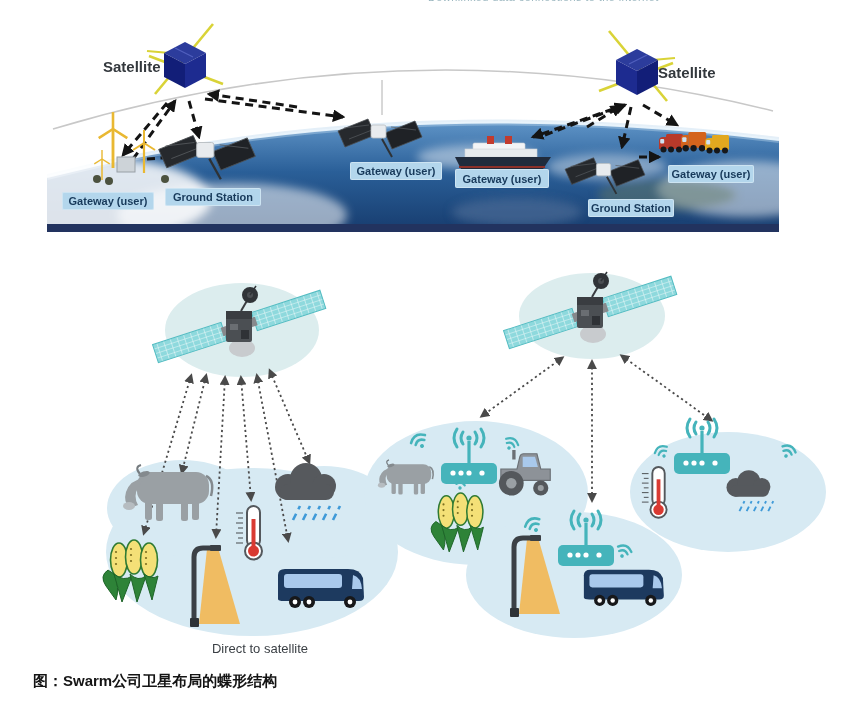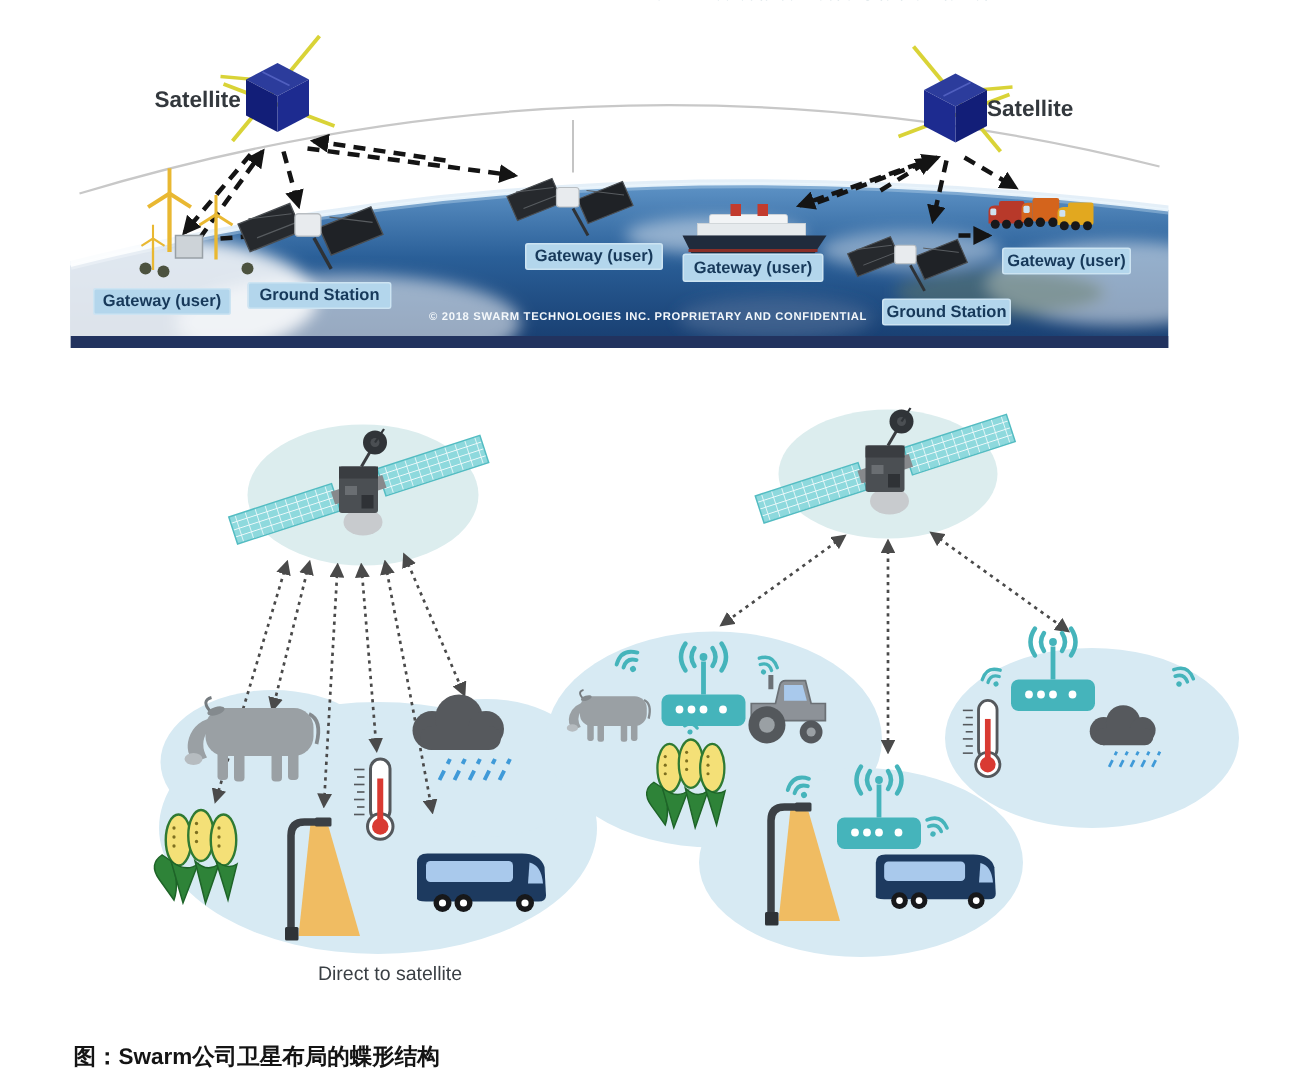--- a/index.html
+++ b/index.html
@@ -16,21 +16,21 @@
     display:flex;align-items:center;justify-content:center;white-space:nowrap;border-radius:2px;
     box-shadow:0 0 0 1px rgba(255,255,255,.35) inset;}
   .copyr{position:absolute;left:239px;top:199px;width:346px;font-size:7.5px;font-weight:700;
     color:#f4f8fb;letter-spacing:.45px;white-space:nowrap;}
   
   .fig2{position:absolute;left:0;top:250px;width:864px;height:420px;padding-left:24px;}
   .cap{position:absolute;font-size:13px;color:#3a3f44;text-align:center;width:200px;}
   .cap-left{left:160px;top:391px;}
   .cap-right{left:490px;top:391px;}
   
-  .cncap{position:absolute;left:33px;top:695px;font-size:15px;font-weight:700;color:#141414;white-space:nowrap;margin-left:16px;}
+  .cncap{position:absolute;left:33px;top:672px;font-size:15px;font-weight:700;color:#141414;white-space:nowrap;}
 </style>
 </head>
 <body>
 
 <div class="page">
 
   <div class="top-frag">
     <span>Downlinked data connections to the internet</span>
   </div>
 
@@ -149,21 +149,20 @@
     </svg>
 
     <div class="satlbl" style="left:56px;top:51px;">Satellite</div>
     <div class="satlbl" style="left:611px;top:57px;">Satellite</div>
     <div class="tag" style="left:15px;top:185px;width:92px;height:18px;">Gateway (user)</div>
     <div class="tag" style="left:118px;top:181px;width:96px;height:18px;">Ground Station</div>
     <div class="tag" style="left:303px;top:155px;width:92px;height:18px;">Gateway (user)</div>
     <div class="tag" style="left:408px;top:162px;width:94px;height:19px;">Gateway (user)</div>
     <div class="tag" style="left:621px;top:158px;width:86px;height:18px;">Gateway (user)</div>
     <div class="tag" style="left:541px;top:192px;width:86px;height:18px;">Ground Station</div>
-    <div class="copyr">© 2018 SWARM TECHNOLOGIES INC. PROPRIETARY AND CONFIDENTIAL</div>
   </div>
 
   <div class="fig2">
     <svg width="864" height="420" viewBox="0 0 864 420">
       <defs>
         <pattern id="pgrid" width="7" height="4.8" patternUnits="userSpaceOnUse">
           <rect width="7" height="4.8" fill="#8ed9dd"></rect>
           <path d="M0,0 H7 M0,0 V4.8" stroke="#eef9fa" stroke-width="1.1" fill="none"></path>
         </pattern>
         <marker id="mS" viewBox="0 0 10 10" refX="7" refY="5" markerWidth="5.5" markerHeight="5.5" orient="auto-start-reverse">

